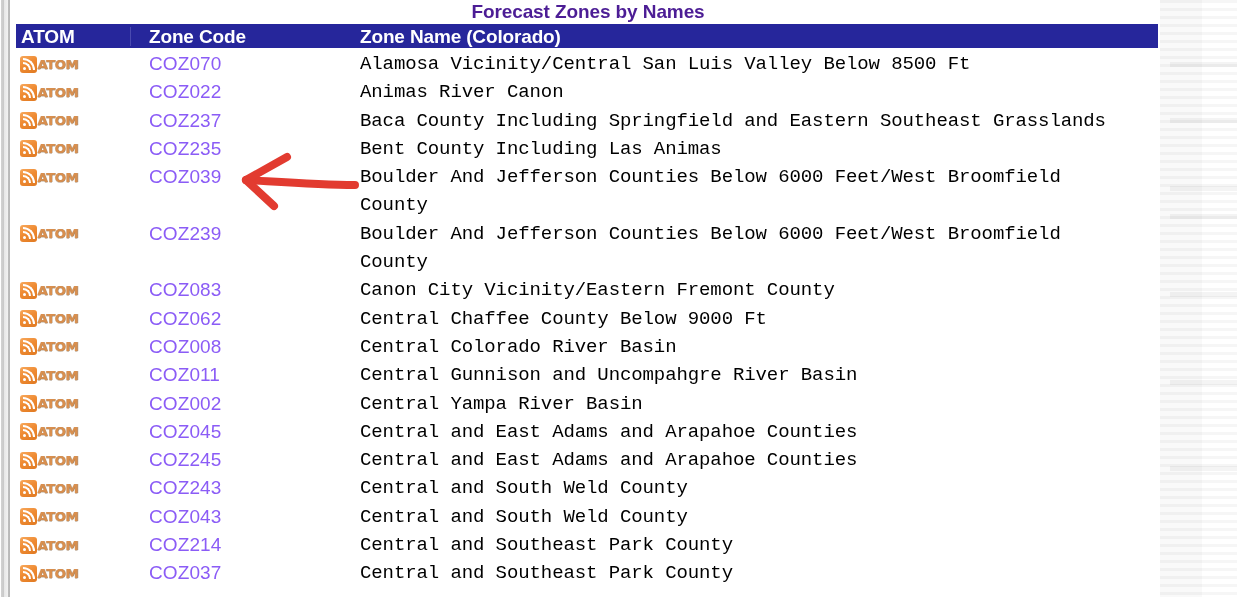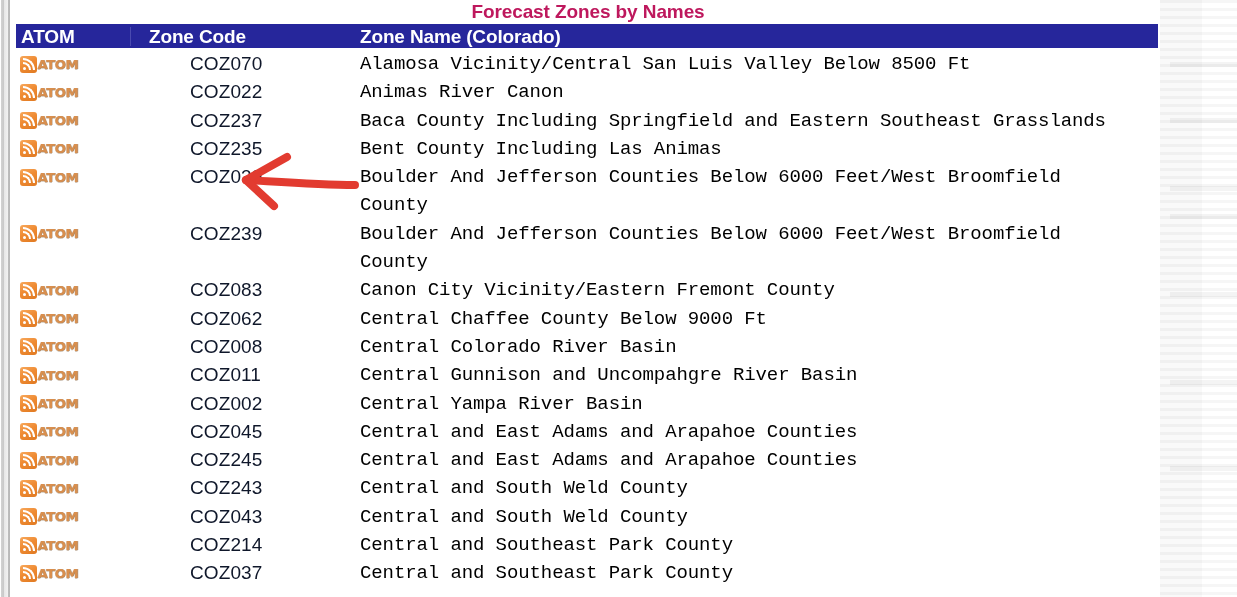--- a/index.html
+++ b/index.html
@@ -76,21 +76,21 @@
 
   
   .page-title {
     position: absolute;
     left: 0;
     top: 1px;
     width: 1176px;
     text-align: center;
     font-size: 19px;
     font-weight: bold;
-    color: #be185d;
+    color: #4c1d95;
     letter-spacing: -0.1px;
     white-space: nowrap;
   }
 
   
   .zones-table {
     position: absolute;
     left: 16px;
     top: 24px;
     width: 1142px;
@@ -125,25 +125,24 @@
     font-size: 19px;
     line-height: 28.3px;
     color: #000000;
     letter-spacing: -0.1px;
   }
   .td.col-atom { width: 115px; padding-left: 4px; box-sizing: border-box; }
   .td.col-code { width: 224px; padding-left: 18px; box-sizing: border-box; }
   .td.col-name { flex: 1; padding-left: 5px; box-sizing: border-box; white-space: pre-line; font-family: Liberation Mono, monospace; }
 
   .zone-code {
-    color: #0f172a;
+    color: #8b5cf6;
     text-decoration: none;
     font-size: 19px;
     letter-spacing: 0.1px;
-    margin-left: 41px;
   }
 
   
   .atom-badge {
     display: inline-flex;
     align-items: center;
     gap: 1px;
     height: 28px;
     vertical-align: top;
   }

